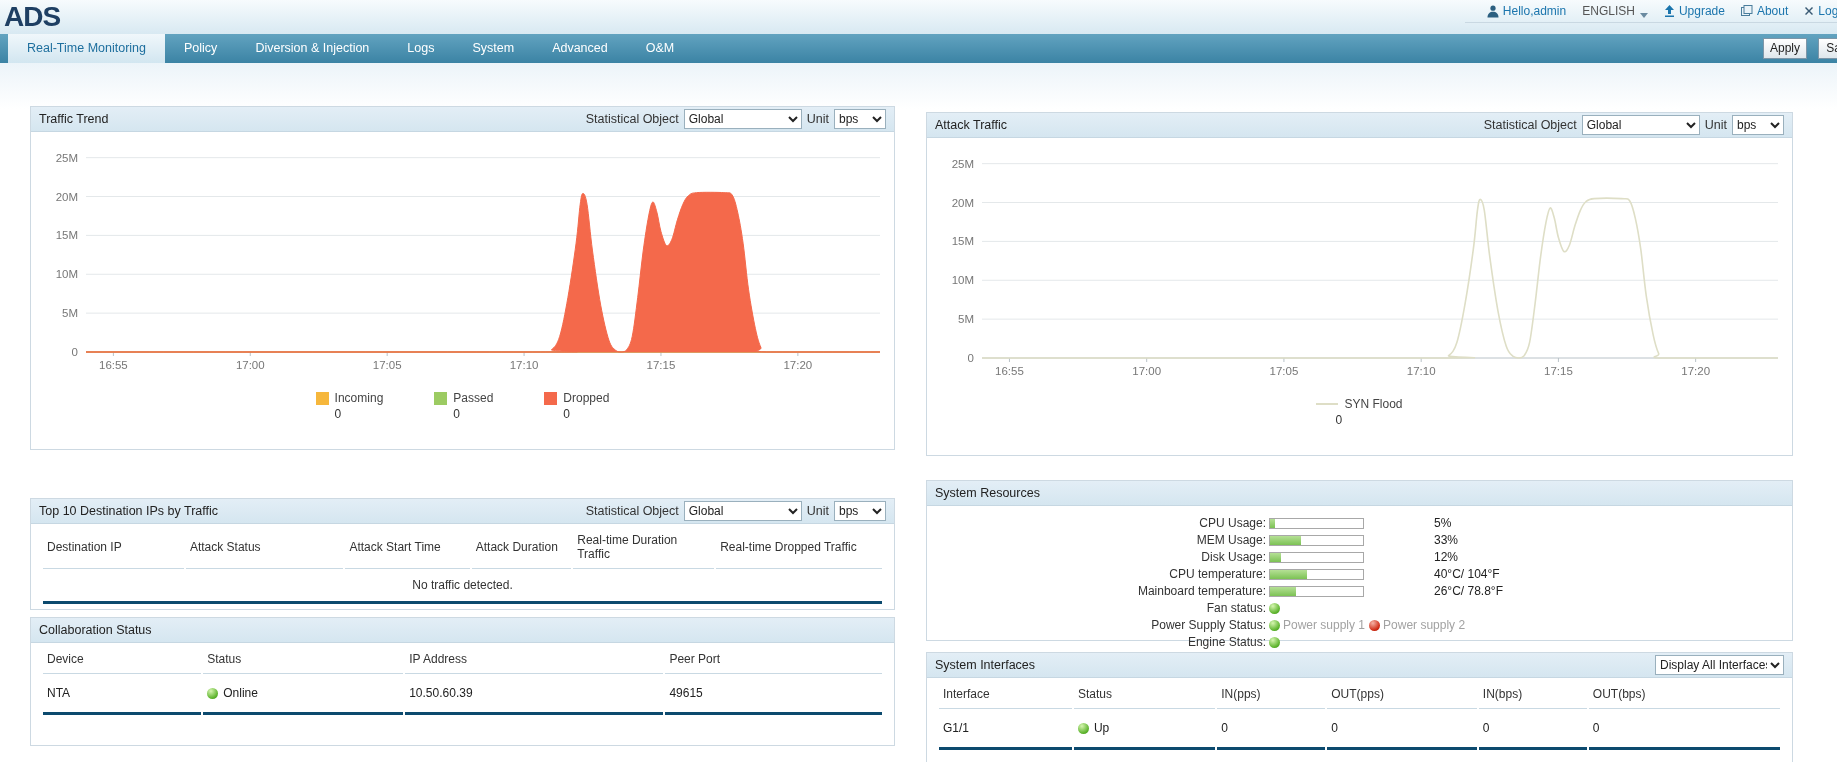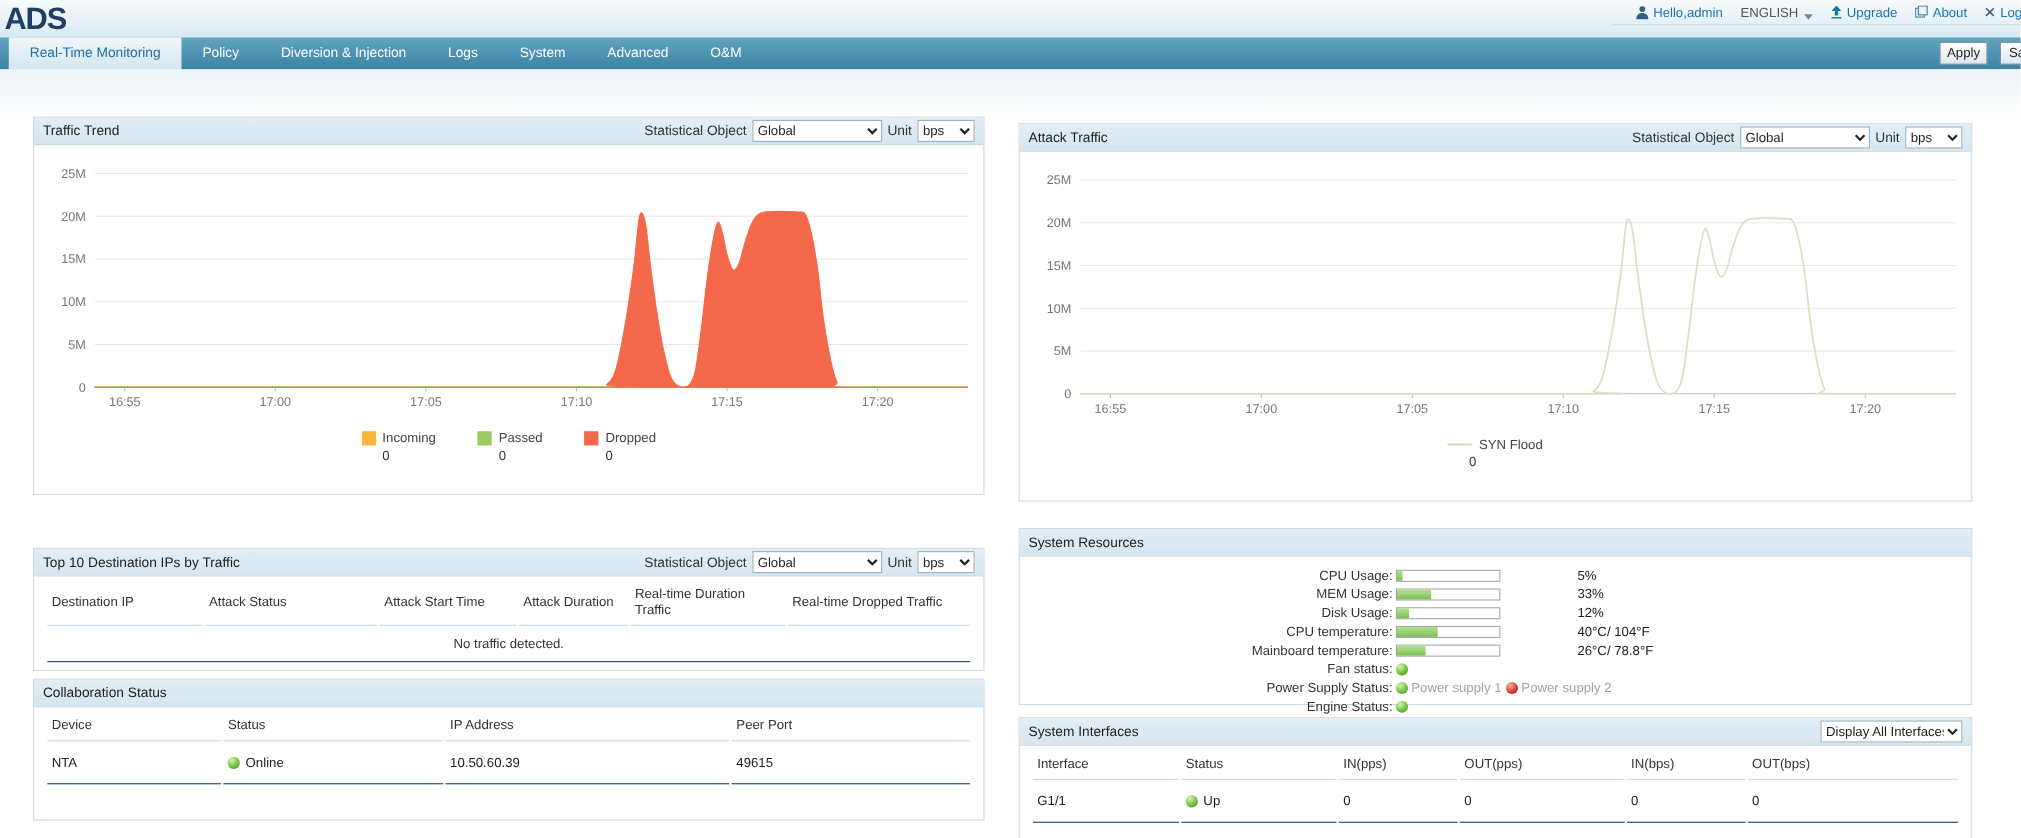--- a/index.html
+++ b/index.html
@@ -43,34 +43,34 @@
 
   #panel-traffic   { left:30px;  top:43px;  width:865px; height:344px; }
   #panel-attack    { left:926px; top:49px;  width:867px; height:344px; }
   #panel-top10     { left:30px;  top:435px; width:865px; height:112px; }
   #panel-resources { left:926px; top:417px; width:867px; height:161px; }
   #panel-collab    { left:30px;  top:554px; width:865px; height:129px; }
   #panel-ifaces    { left:926px; top:589px; width:867px; height:132px; }
 
   
   .chart-body { position:relative; height:317px; padding-top:2px; }
-  .chart-legend { display:flex; justify-content:center; gap:38px; margin-top:6px; }
+  .chart-legend { display:flex; justify-content:center; gap:51px; margin-top:6px; }
   .legend-item { font-size:12px; color:#444; }
   .legend-top { display:flex; align-items:center; gap:6px; }
   .swatch-square { width:13px; height:13px; display:inline-block; }
   .swatch-line { width:22px; height:2px; display:inline-block; }
   .legend-val { padding-left:19px; color:#333; margin-top:2px; }
   svg text { font-family:"Liberation Sans",sans-serif; }
 
   
   table { width:calc(100% - 20px); margin:0 10px; border-collapse:separate; border-spacing:2px 0;
     table-layout:fixed; }
   th { text-align:left; font-weight:normal; color:#333; font-size:12px;
     padding:9px 4px 7px; border-bottom:1px solid #c9d9e3; vertical-align:middle; line-height:14px; }
-  td { padding:12px 4px; color:#222; border-bottom:1px solid #0c4a6e; }
+  td { padding:12px 4px; color:#222; border-bottom:3px solid #0c4a6e; }
   td.empty { text-align:center; color:#333; padding:9px 4px; }
   .statuscell { display:flex; align-items:center; gap:5px; }
 
   
   .res-body { padding:9px 10px 0; }
   .res-row { display:flex; align-items:center; height:16px; margin-bottom:1px; }
   .res-label { width:332px; text-align:right; padding-right:3px; color:#333; }
   .res-bar { width:95px; height:11px; border:1px solid #a8a8a8; background:#fff; display:inline-block; }
   .res-bar-fill { display:block; height:100%; background:linear-gradient(#b5e095,#7cc254); }
   .res-val { margin-left:70px; color:#222; }

